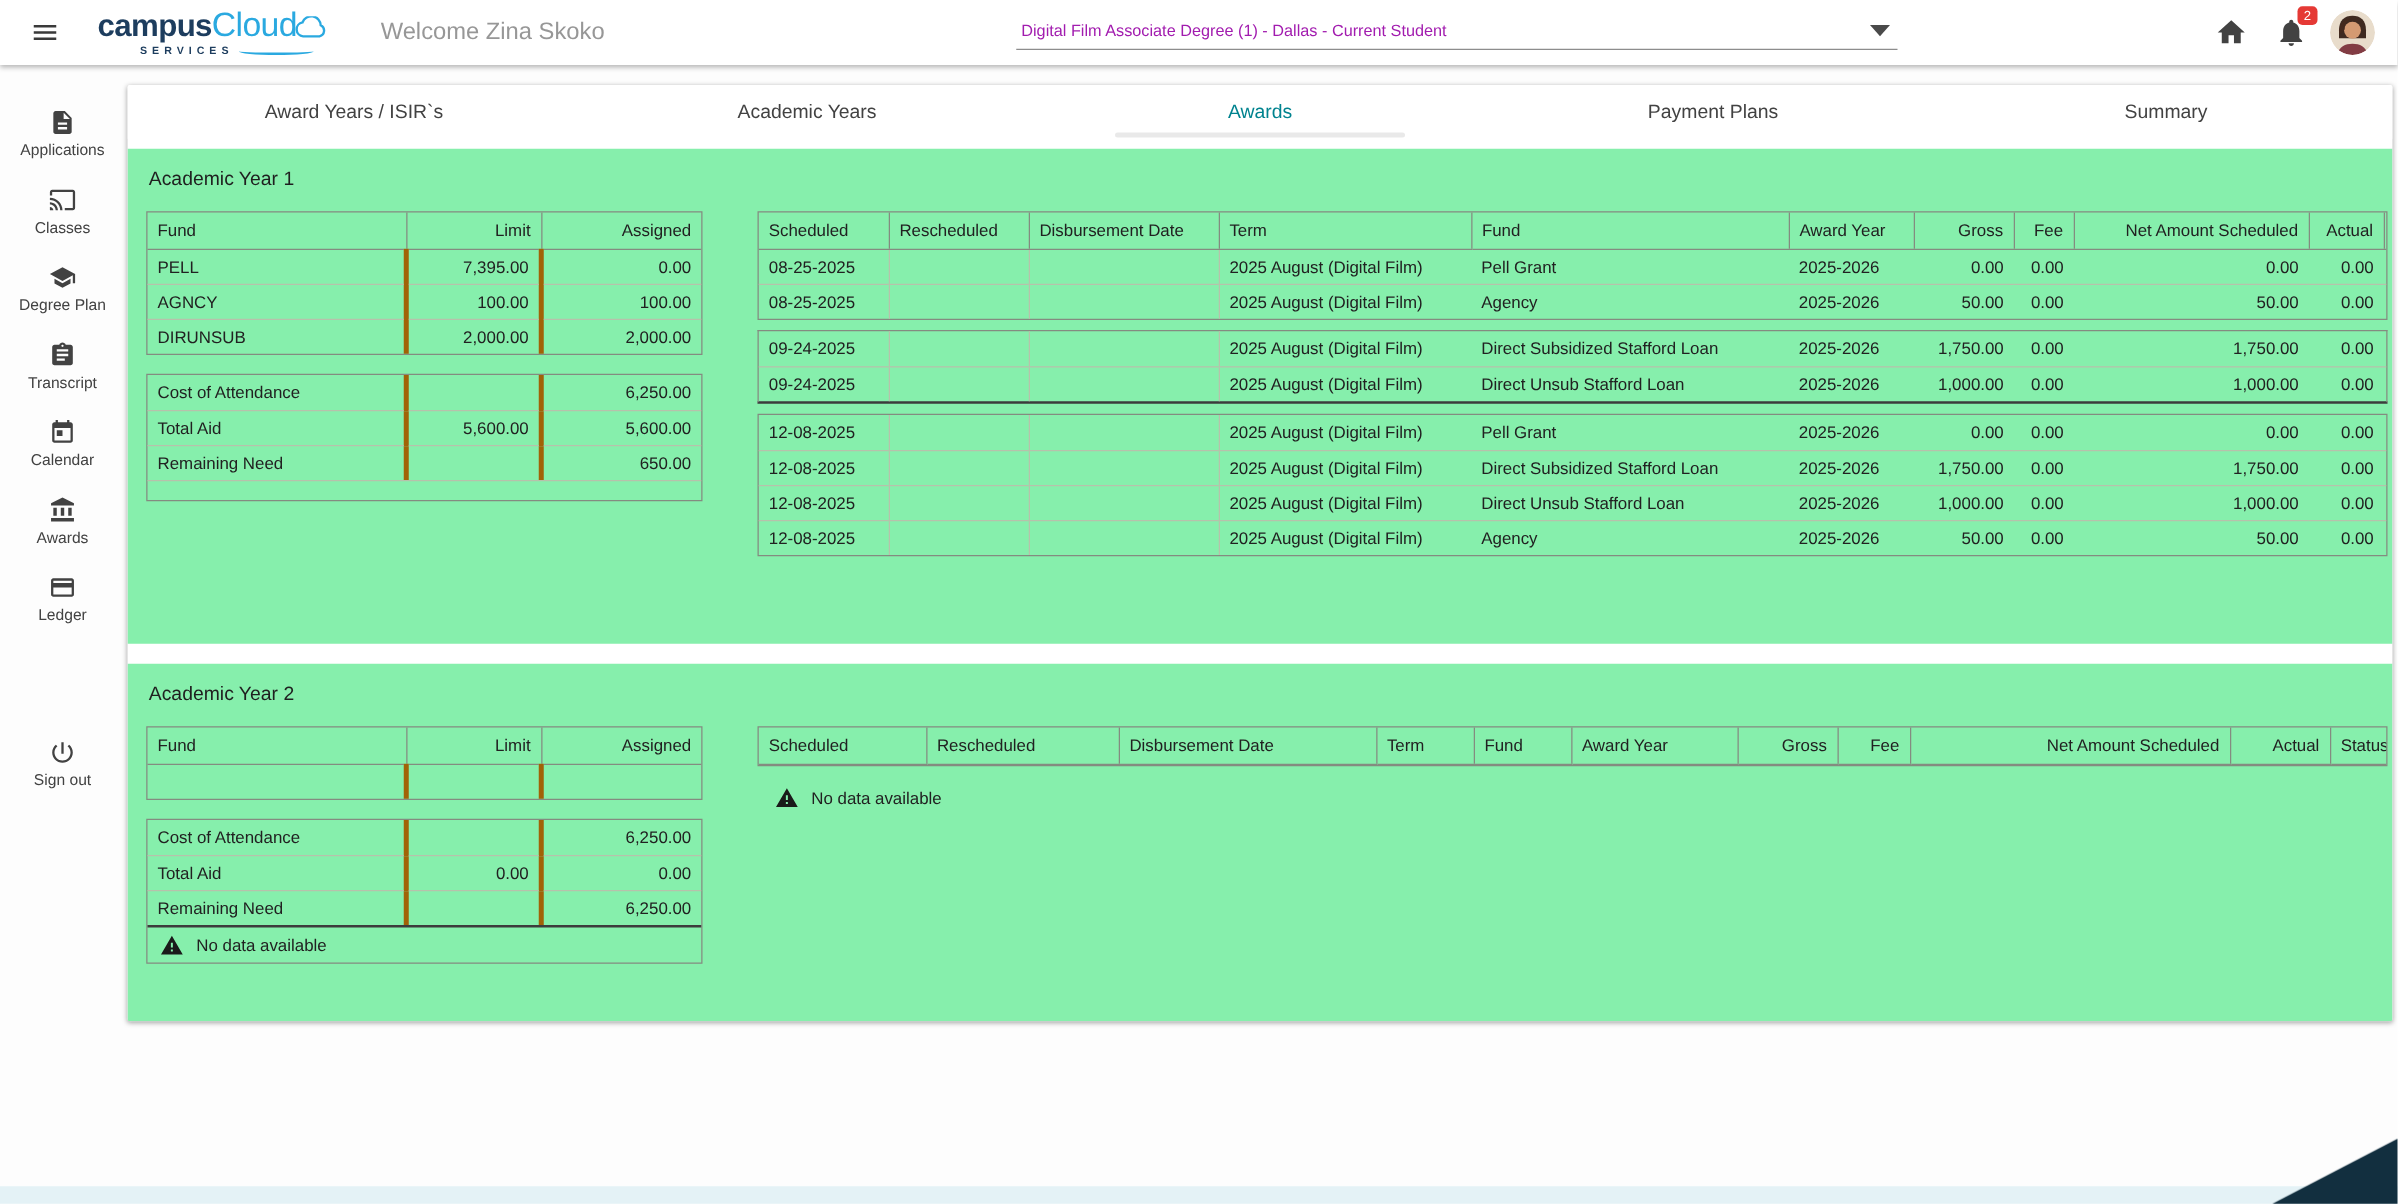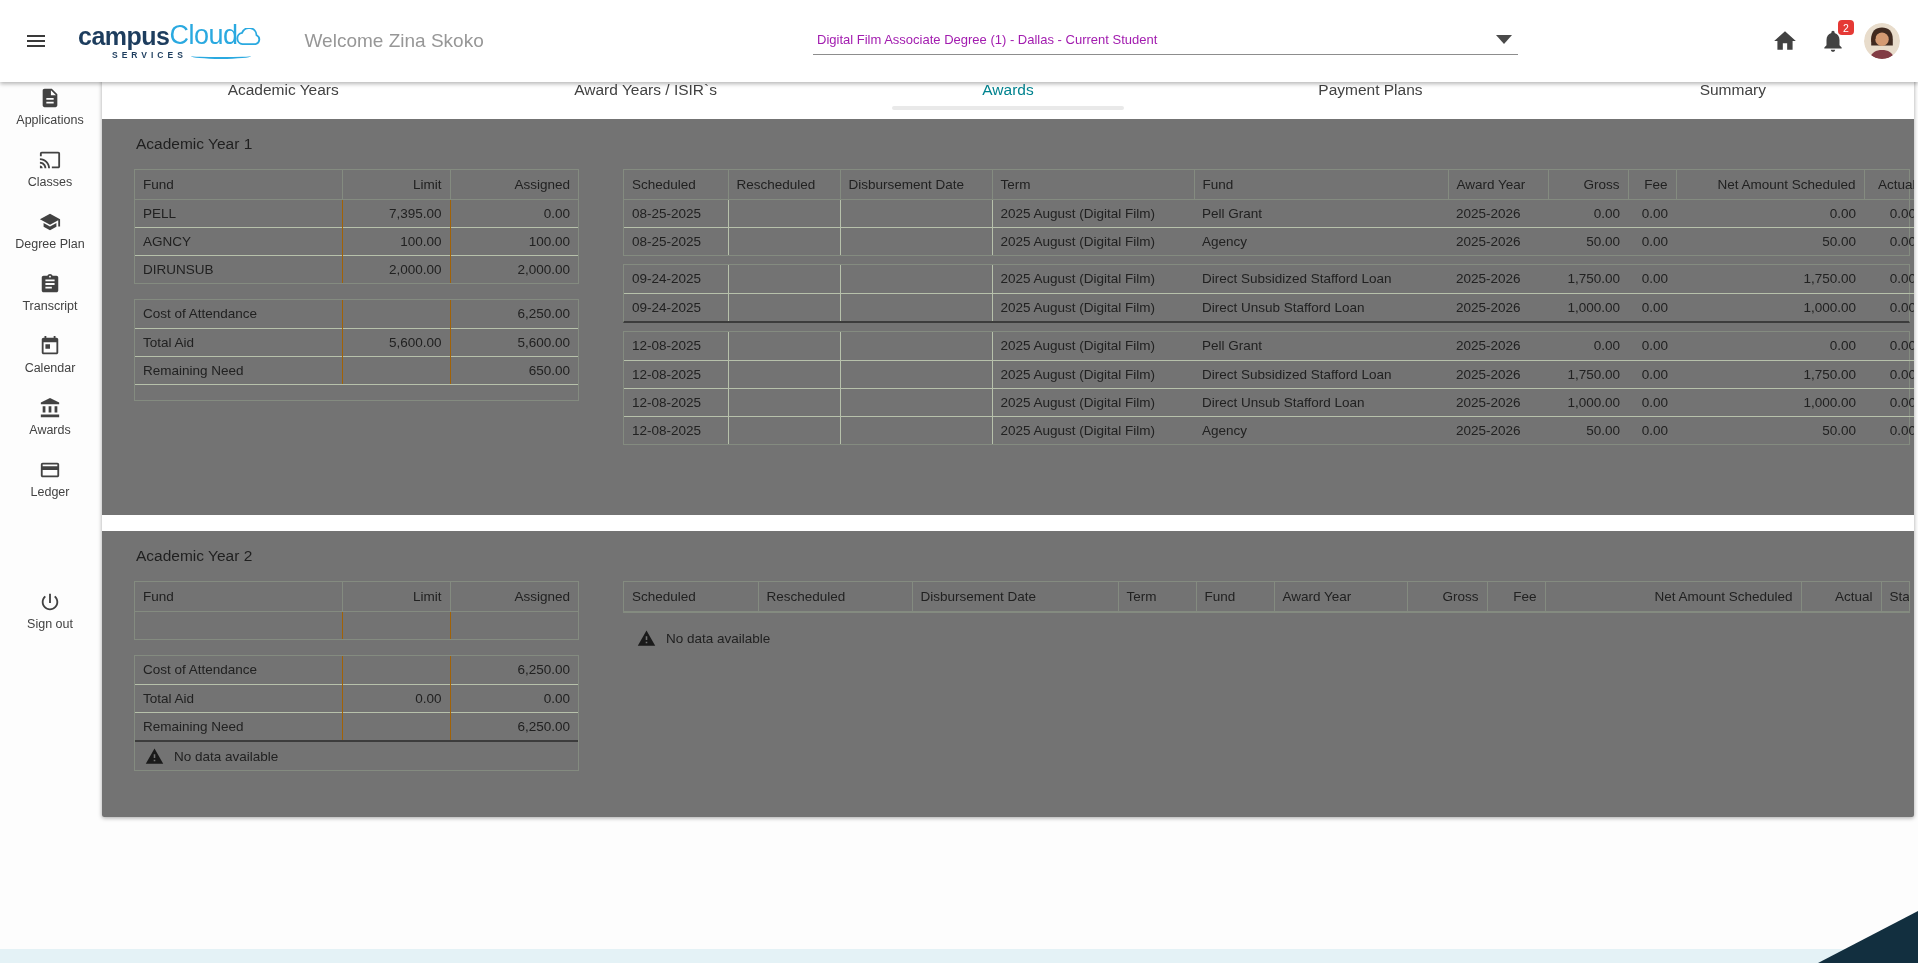--- a/index.html
+++ b/index.html
@@ -1,19 +1,19 @@
 <!DOCTYPE html>
 <html><head>
 <meta charset="utf-8">
 <style>
   * { box-sizing: border-box; }
   html,body { margin:0; padding:0; background:#fdfdfd; font-family:"Liberation Sans",sans-serif; color:#212121; }
 
   
-  .app-header { position:fixed; top:0; left:0; right:0; height:82px; background:#fff;
+  .app-header { position:fixed; top:0; left:0; right:0; height:52px; background:#fff;
     display:flex; align-items:center; padding:0 18px; box-shadow:0 2px 4px rgba(0,0,0,.28); z-index:20; }
   .hamburger-btn { background:none; border:none; cursor:pointer; padding:6px; display:flex; }
   .logo { margin-left:24px; display:flex; flex-direction:column; line-height:1; cursor:pointer; }
   .logo-line1 { display:flex; align-items:flex-end; }
   .logo-campus { font-size:25px; font-weight:700; color:#1d3d5e; letter-spacing:-.5px; }
   .logo-cloud  { font-size:27px; font-weight:400; color:#2aa9e0; letter-spacing:-.5px; }
   .logo-cloudshape { margin-left:-3px; margin-bottom:2px; }
   .logo-line2 { display:flex; align-items:center; margin-top:2px; margin-left:34px; }
   .logo-services { font-size:8.5px; letter-spacing:4px; color:#1d3d5e; font-weight:700; }
   .logo-swoosh { width:60px; height:6px; border-bottom:2px solid #2aa9e0; border-radius:50%; margin-left:4px; }
@@ -38,42 +38,42 @@
 
   .main-card { flex:1; margin:2px 4px 130px 2px; background:#fff; box-shadow:0 1px 4px rgba(0,0,0,.35); border-radius:2px; overflow:hidden; }
 
   
   .tabs { display:flex; background:#fff; }
   .tab { flex:1; text-align:center; padding:13px 0 12px; font-size:15.5px; color:#424242; cursor:pointer; position:relative; white-space:nowrap; }
   .tab.active { color:#00838f; }
   .tab.active::after { content:""; position:absolute; left:18%; right:18%; bottom:1px; height:4px; background:#e9e9e9; border-radius:2px; }
 
   
-  .panel { background:#737373; padding:14px 4px 70px 32px; margin-top:8px; }
+  .panel { background:#86efac; padding:14px 4px 70px 15px; margin-top:8px; }
   .panel.year2 { margin-top:16px; padding-bottom:46px; }
   .panel-title { font-size:15.5px; color:#1f1f1f; margin:2px 0 16px 2px; }
   .tables-row { display:flex; align-items:flex-start; gap:8px; }
   .fund-col { width:445px; flex:none; }
   .sched-col { flex:1; min-width:0;margin-left:36px; }
 
   .tbl-box { border:1px solid #848b80; }
   .box-gap { margin-top:15px; }
   .group-box { margin-top:8px; }
   .group-heavy { border-bottom:2px solid #3c3c3c; }
 
   table.grid { width:100%; border-collapse:collapse; table-layout:fixed; }
   .grid th { height:29px; font-weight:400; padding:0 8px; font-size:13.5px; text-align:left;
     border-bottom:1px solid #848b80; overflow:hidden; white-space:nowrap; }
   .grid th + th { border-left:1px solid #848b80; }
   .grid td { height:28px; padding:0 8px; font-size:13.5px; text-align:left; overflow:hidden; white-space:nowrap; }
   .grid tr + tr td { border-top:1px solid #b7c1ab; }
 
   .fund col:nth-child(2){width:108px} .fund col:nth-child(3){width:128px}
   .fund th:nth-child(2),.fund th:nth-child(3),.fund td:nth-child(2),.fund td:nth-child(3){text-align:right}
-  .fund td + td { border-left:1px solid #a16207; }
+  .fund td + td { border-left:4px solid #a16207; }
 
   .sched col:nth-child(1){width:104px}.sched col:nth-child(2){width:112px}.sched col:nth-child(3){width:152px}
   .sched col:nth-child(4){width:202px}.sched col:nth-child(5){width:254px}.sched col:nth-child(6){width:100px}
   .sched col:nth-child(7){width:80px}.sched col:nth-child(8){width:48px}.sched col:nth-child(9){width:188px}
   .sched col:nth-child(10){width:60px}
   .sched2 col:nth-child(1){width:134px}.sched2 col:nth-child(2){width:154px}.sched2 col:nth-child(3){width:206px}
   .sched2 col:nth-child(4){width:78px}.sched2 col:nth-child(5){width:78px}.sched2 col:nth-child(6){width:133px}
   .sched2 col:nth-child(7){width:80px}.sched2 col:nth-child(8){width:58px}.sched2 col:nth-child(9){width:256px}
   .sched2 col:nth-child(10){width:80px}
   .sched th:nth-child(n+7):nth-child(-n+10), .sched td:nth-child(n+7):nth-child(-n+10),
@@ -201,23 +201,23 @@
           <path d="M13 3h-2v10h2V3zm4.83 2.17-1.42 1.42C17.99 7.86 19 9.81 19 12c0 3.87-3.13 7-7 7s-7-3.13-7-7c0-2.19 1.01-4.14 2.58-5.42L6.17 5.17C4.23 6.82 3 9.26 3 12c0 4.97 4.03 9 9 9s9-4.03 9-9c0-2.74-1.23-5.18-3.17-6.83z"></path>
         </svg>
       <span class="side-label">Sign out</span>
     </div>
   </nav>
 
   <main class="main-card">
 
     <div class="tabs">
 
+        <div class="tab">Award Years / ISIR`s</div>
+
         <div class="tab">Academic Years</div>
-
-        <div class="tab">Award Years / ISIR`s</div>
 
         <div class="tab active">Awards</div>
 
         <div class="tab">Payment Plans</div>
 
         <div class="tab">Summary</div>
       </div>
 
     <section class="panel">
       <div class="panel-title">Academic Year 1</div>

